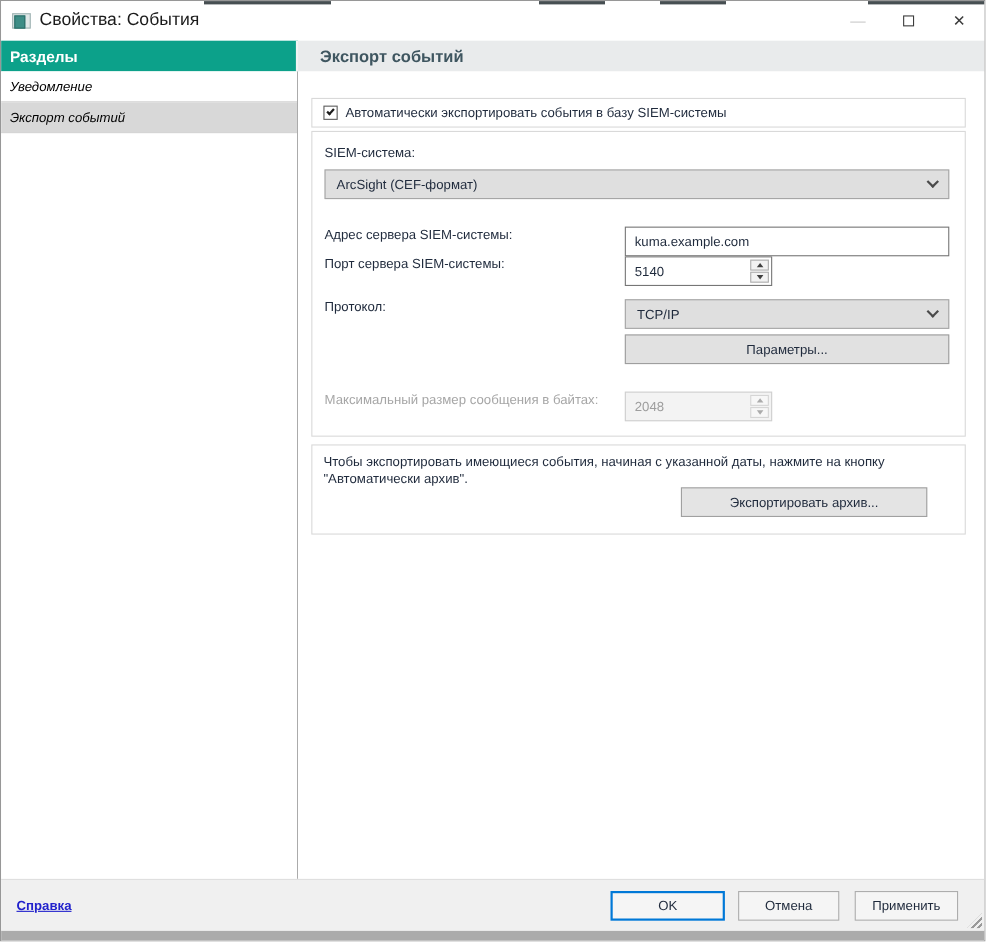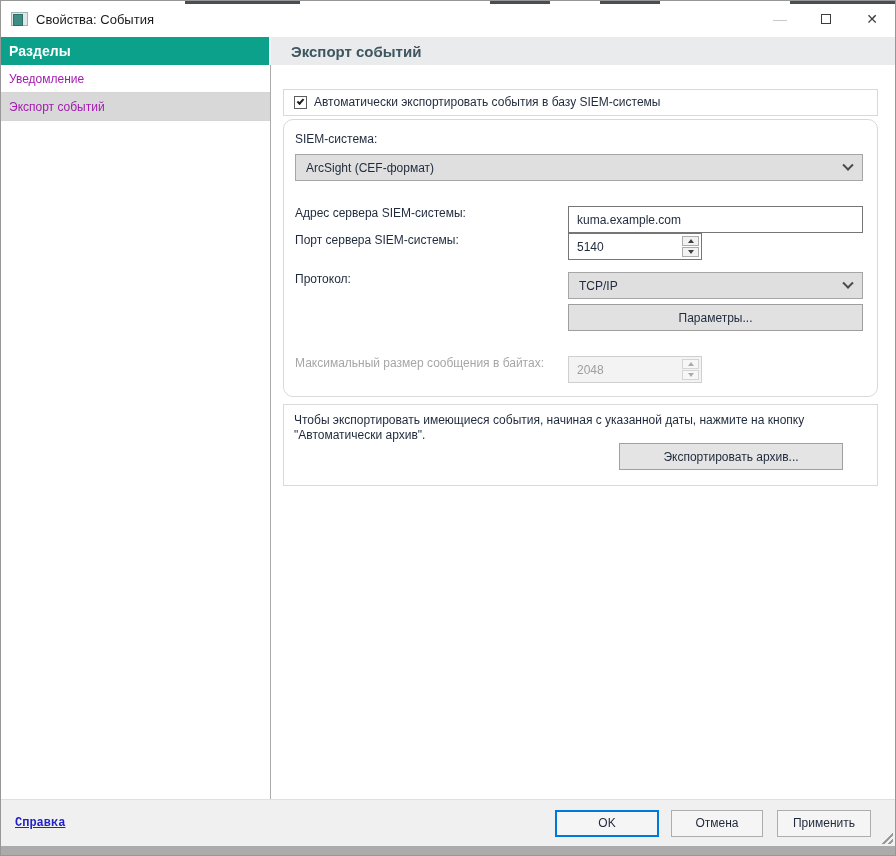--- a/index.html
+++ b/index.html
@@ -7,46 +7,46 @@
   body { font-family:"Liberation Sans", sans-serif; font-size:12px; color:#1f2a3c; }
 
   .window { position:relative; width:896px; height:856px; border:1px solid #979797; display:flex; flex-direction:column; background:#fff; overflow:hidden; }
   .top-artifact { position:absolute; top:0; left:0; right:0; height:3px; z-index:5;
     background:linear-gradient(90deg, transparent 0 20.6%, #474f52 20.6% 33.5%, transparent 33.5% 54.7%, #474f52 54.7% 61.4%, transparent 61.4% 67%, #474f52 67% 73.7%, transparent 73.7% 88.2%, #474f52 88.2% 100%); }
 
   
   .titlebar { height:36px; background:#fff; display:flex; align-items:center; flex:0 0 auto; }
   .app-icon { width:17px; height:14px; margin:0 8px 0 10px; border:1px solid #9fb3b3; background:#dfe7e7; position:relative; }
   .app-icon::before { content:""; position:absolute; left:1px; top:1px; width:8px; height:10px; background:#3d8d86; border:1px solid #2e6f6a; }
-  .title-text { font-size:13px; color:#1a1a1a; }
+  .title-text { font-size:16px; color:#1a1a1a; }
   .titlebar-spacer { flex:1; }
   .win-btn { width:46px; height:36px; display:flex; align-items:center; justify-content:center; }
   .min-glyph { color:#c9c9c9; font-size:14px; line-height:10px; }
   .max-glyph { width:10px; height:10px; border:1px solid #3c3c3c; }
   .close-glyph { color:#3c3c3c; font-size:14px; }
 
   
   .header-row { height:28px; display:flex; flex:0 0 auto; }
   .sidebar-header { width:270px; background:#0ca18a; color:#fff; font-weight:bold; font-size:14px; display:flex; align-items:center; padding-left:8px; border-right:2px solid #f2f4f4; }
   .main-header { flex:1; background:#e9ebec; color:#3f5660; font-weight:bold; font-size:15px; display:flex; align-items:center; padding-left:20px; }
 
   
   .body-row { flex:1; display:flex; min-height:0; }
   .sidebar { width:270px; background:#fff; border-right:1px solid #ababab; }
-  .sidebar-item { height:28px; display:flex; align-items:center; padding-left:8px; border-bottom:1px solid #d5d5d5; font-size:12px; color:#a21caf; background:#fff; cursor:default; }
+  .sidebar-item { height:28px; display:flex; align-items:center; padding-left:8px; border-bottom:1px solid #d5d5d5; font-size:12px; color:#000000; background:#fff; cursor:default;font-style:italic; }
   .sidebar-item.selected { background:#d8d8d8; }
 
   .content { flex:1; background:#fff; padding:24px 17px 0 12px; }
   .gbox { border:1px solid #d9d9d9; background:#fff; }
   .box-check { padding:5px 10px 6px 10px; margin-bottom:3px; display:flex; align-items:center; }
   .checkbox { width:13px; height:13px; border:1px solid #5c5c5c; background:#fff; position:relative; flex:0 0 auto; }
   .checkbox .mark { position:absolute; left:2px; top:2px; width:7px; height:4px; border-left:2px solid #1d1d1d; border-bottom:2px solid #1d1d1d; transform:rotate(-48deg); }
   .check-label { margin-left:7px; }
 
-  .box-fields { padding:0 14px 13px 11px; margin-bottom:7px;border-radius:10px; }
+  .box-fields { padding:0 14px 13px 11px; margin-bottom:7px; }
   .frow { display:flex; align-items:flex-start; }
   .frow .flabel { flex:1; padding-right:8px; }
   .ctrl-col { width:295px; flex:0 0 auto; display:flex; }
   .lbl-siem { margin-top:12px; }
   .dd-wide { margin-top:8px; }
   .row-addr { margin-top:25px; }
   .row-port { }
   .row-proto { margin-top:12px; }
   .row-params { margin-top:5px; }
   .row-max { margin-top:25px; }
@@ -70,21 +70,21 @@
 
   .btn-gray { height:27px; width:100%; background:#e1e1e1; border:1px solid #9e9e9e; font-family:"Liberation Sans", sans-serif; font-size:12px; color:#1f2a3c; cursor:default; }
 
   .box-archive { padding:8px 10px 15px 10px; }
   .archive-text { line-height:15px; padding-right:6px; }
   .archive-btn-row { display:flex; justify-content:flex-end; padding-right:24px; }
   .btn-archive { height:27px; width:224px; background:#e4e4e4; border:1px solid #a0a0a0; font-family:"Liberation Sans", sans-serif; font-size:12px; color:#1f2a3c; cursor:default; }
 
   
   .footer { height:47px; flex:0 0 auto; background:#f0f0f0; border-top:1px solid #dfdfdf; display:flex; align-items:center; padding:0 24px 0 14px; position:relative; }
-  .help-link { color:#2222cc; font-weight:bold; text-decoration:underline; cursor:pointer;font-family:Liberation Mono, monospace; }
+  .help-link { color:#2222cc; font-weight:bold; text-decoration:underline; cursor:pointer; }
   .footer-spacer { flex:1; }
   .btn-footer { height:27px; background:#f5f5f5; border:1px solid #adadad; font-family:"Liberation Sans", sans-serif; font-size:12px; color:#1f2a3c; cursor:default; }
   .btn-ok { width:104px; border:2px solid #0078d7; }
   .btn-cancel { width:92px; margin-left:12px; }
   .btn-apply { width:94px; margin-left:14px; }
   .resize-grip { position:absolute; right:2px; bottom:2px; width:14px; height:14px;
     background:repeating-linear-gradient(-45deg, transparent 0 2px, #9a9a9a 2px 4px);
     clip-path:polygon(100% 0, 100% 100%, 0 100%); }
   .bottom-strip { height:9px; flex:0 0 auto; background:#ababab; }
 </style>

